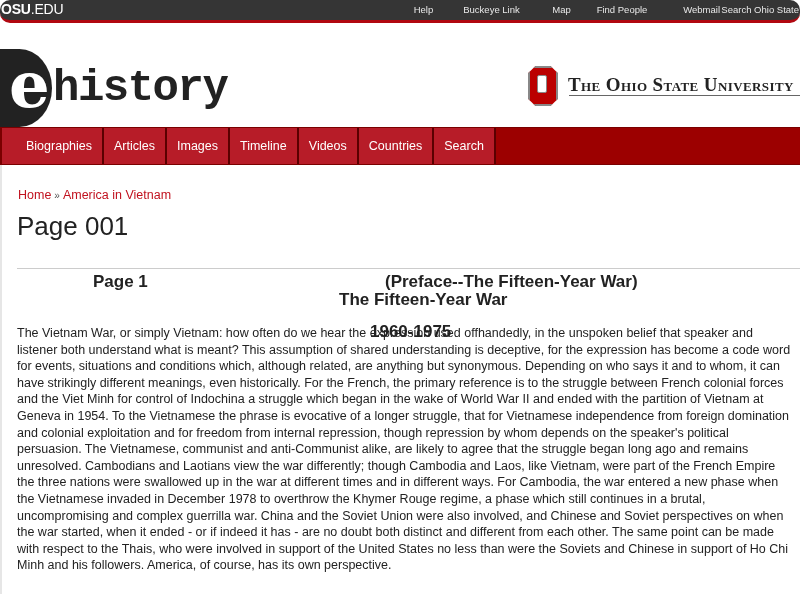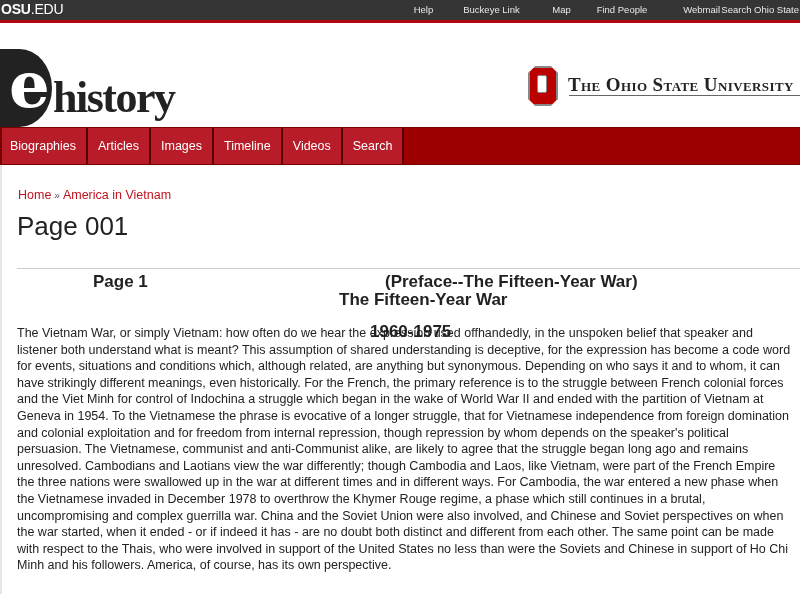--- a/index.html
+++ b/index.html
@@ -1,46 +1,46 @@
 <!DOCTYPE html>
 <html><head>
 <meta charset="utf-8">
 <style>
   * { box-sizing: border-box; margin: 0; padding: 0; }
   html, body { width: 800px; height: 594px; overflow: hidden; background: #ffffff; }
   body { font-family: "Liberation Sans", sans-serif; color: #222; position: relative; }
 
   
-  .osu-bar { position: absolute; left: 0; top: 0; width: 800px; height: 23px; background: #353535; border-bottom: 3px solid #b10710; }
+  .osu-bar { position: absolute; left: 0; top: 0; width: 800px; height: 23px; background: #353535; border-bottom: 3px solid #b10710; border-radius: 10px; }
   .osu-logo { position: absolute; left: 1px; top: 0; height: 20px; line-height: 19px; font-size: 14px; color: #fff; letter-spacing: -0.2px; }
   .osu-logo b { font-weight: bold; }
   .osu-logo span.light { font-weight: normal; }
   .osu-links { position: absolute; right: 0; top: 0; height: 20px; display: flex; }
   .osu-links a { display: block; color: #e8e8e8; font-size: 9.5px; line-height: 20px; text-decoration: none; padding: 0 0 0 0; }
 
   
   .dept-bar { position: absolute; left: 0; top: 26px; width: 800px; height: 23px; background: #404040; border-bottom: 1px solid #7a0000; margin-top: 24px; }
   .dept-title { position: absolute; left: 1px; top: 0; line-height: 25px; font-size: 8.5px; color: #fff; }
   .more-sites { position: absolute; right: 0; top: 0; width: 63px; height: 22px; background: #8e0000; border-left: 1px solid #7a0000; color: #f0d5d5; font-size: 7.5px; line-height: 23px; padding-left: 8px; }
 
   
   .header { position: absolute; left: 0; top: 49px; width: 800px; height: 78px; background: #fff; }
   .ehistory-bg { position: absolute; left: 0; top: 0; width: 52px; height: 78px; background: #222; border-radius: 0 50px 50px 0 / 0 60px 60px 0; clip-path: polygon(0 0, 48px 0, 52px 30%, 53px 60%, 50px 100%, 0 100%); }
   .ehistory-e { position: absolute; left: 9px; top: 2px; font-family: "DejaVu Serif", serif; font-weight: bold; font-size: 64px; line-height: 68px; color: #fff; letter-spacing: -2px; }
-  .ehistory-rest { position: absolute; left: 53px; top: 24px; font-family: Liberation Serif, serif; font-weight: bold; font-size: 44px; line-height: 50px; color: #222; letter-spacing: -1.5px; }
+  .ehistory-rest { position: absolute; left: 53px; top: 14px; font-family: Liberation Mono, monospace; font-weight: bold; font-size: 44px; line-height: 50px; color: #222; letter-spacing: -1.5px; }
   .osu-brand { position: absolute; left: 528px; top: 17px; height: 40px; }
   .block-o { position: absolute; left: 0; top: 0; width: 30px; height: 40px; background: #bb0000; border: 2px solid #888; clip-path: polygon(25% 0, 75% 0, 100% 18%, 100% 82%, 75% 100%, 25% 100%, 0 82%, 0 18%); }
   .block-o-inner { position: absolute; left: 9px; top: 9px; width: 10px; height: 18px; background: #fff; border: 1.5px solid #888; border-radius: 2px; }
   .osu-name { position: absolute; left: 40px; top: 8px; white-space: nowrap; font-family: "Liberation Serif", serif; font-size: 19px; color: #222; letter-spacing: 0.4px; font-variant: small-caps; font-weight: bold; }
   .osu-underline { position: absolute; left: 41px; top: 29px; width: 231px; height: 1px; background: #666; }
 
   
   .nav { position: absolute; left: 0; top: 127px; width: 800px; height: 38px; background: #9c0000; border-top: 1px solid #7a0000; border-bottom: 1px solid #7a0000; display: flex; }
   .nav-item { height: 36px; line-height: 36px; background: #b71c28; color: #fff; font-size: 12.5px; padding: 0 10px; border-right: 2px solid #5a0000; white-space: nowrap; }
-  .nav-item:first-child { border-left: 2px solid #7a0000; padding-left: 8px; }
+  .nav-item:first-child { border-left: 2px solid #7a0000; padding-left: 24px; }
 
   
   .content-edge { position: absolute; left: 0; top: 165px; width: 2px; height: 429px; background: #e6e6e6; }
   .breadcrumb { position: absolute; left: 18px; top: 188px; font-size: 12.5px; color: #bb0000; }
   .breadcrumb .sep { color: #555; font-size: 10px; padding: 0 3px; }
   .breadcrumb a { color: #c1121f; text-decoration: none; }
   .page-title { position: absolute; left: 17px; top: 211px; font-size: 26px; color: #222; font-weight: normal; text-align: right; }
   .rule { position: absolute; left: 17px; top: 268px; width: 783px; height: 1px; background: #ccc; }
 
   .doc-head { position: absolute; font-size: 17px; font-weight: bold; color: #222; white-space: nowrap; }
@@ -86,20 +86,21 @@
     <div class="osu-underline"></div>
   </div>
 </div>
 
 <nav class="nav">
   <div class="nav-item">Biographies</div>
   <div class="nav-item">Articles</div>
   <div class="nav-item">Images</div>
   <div class="nav-item">Timeline</div>
   <div class="nav-item">Videos</div>
+  <div class="nav-item">Countries</div>
   <div class="nav-item">Search</div>
 </nav>
 
 <div class="content-edge"></div>
 
 <div class="breadcrumb">
   <a>Home</a><span class="sep">»</span><a>America in Vietnam</a>
 </div>
 
 <h1 class="page-title">Page 001</h1>

